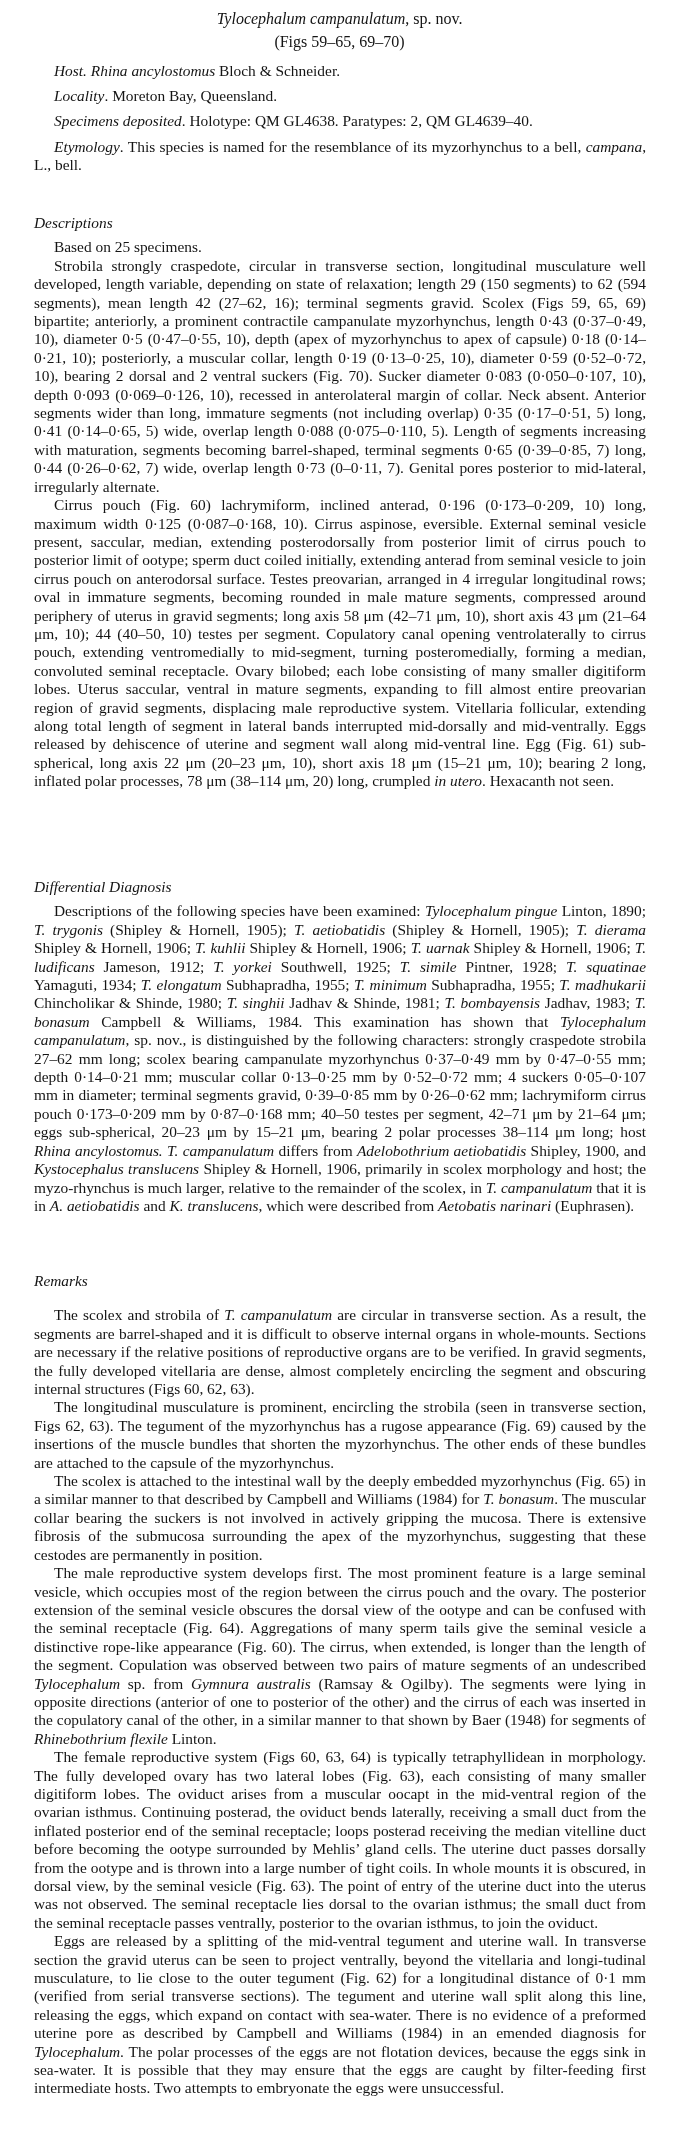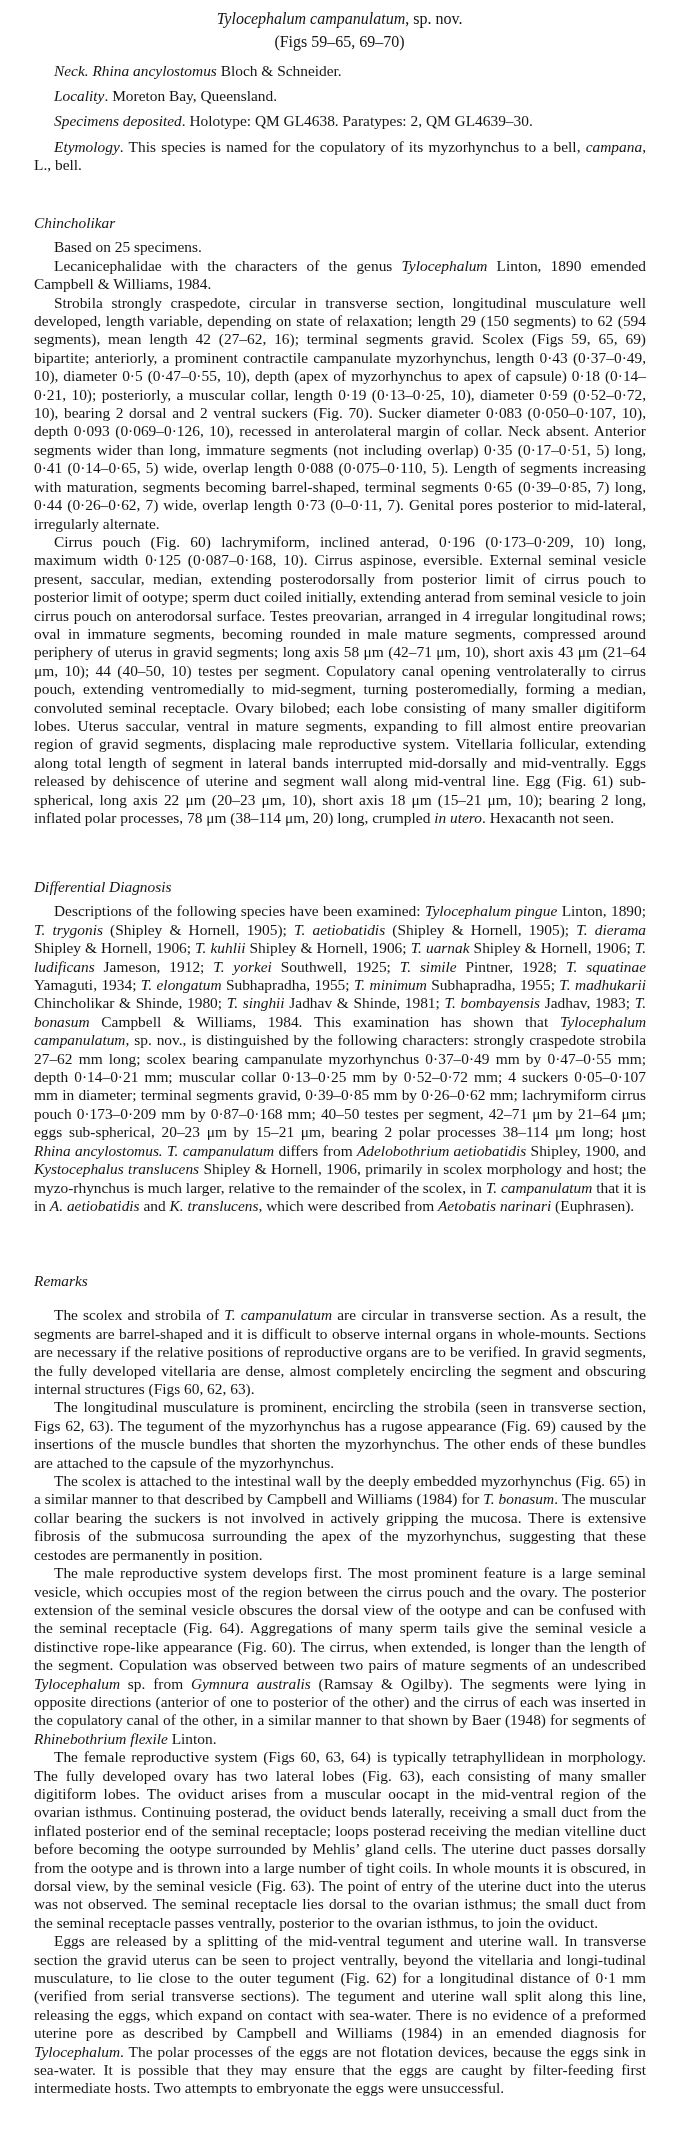--- a/index.html
+++ b/index.html
@@ -47,30 +47,29 @@
 <body>
 
 <div class="page">
 
   <div class="title-block">
     <span class="t1"><i>Tylocephalum campanulatum</i><span>, sp. nov.</span></span>
     <span class="t2">(Figs 59–65, 69–70)</span>
   </div>
 
   <div class="col meta" style="top:62px;">
-    <p class="indent"><i>Neck.</i><span>  </span><i>Rhina ancylostomus</i><span> Bloch &amp; Schneider.</span></p>
+    <p class="indent"><i>Host.</i><span>  </span><i>Rhina ancylostomus</i><span> Bloch &amp; Schneider.</span></p>
     <p class="indent"><i>Locality</i><span>. Moreton Bay, Queensland.</span></p>
-    <p class="indent"><i>Specimens deposited</i><span>. Holotype: QM GL4638. Paratypes: 2, QM GL4639–30.</span></p>
-    <p class="indent"><i>Etymology</i><span>. This species is named for the copulatory of its myzorhynchus to a bell, </span><i>campana</i><span>, L., bell.</span></p>
+    <p class="indent"><i>Specimens deposited</i><span>. Holotype: QM GL4638. Paratypes: 2, QM GL4639–40.</span></p>
+    <p class="indent"><i>Etymology</i><span>. This species is named for the resemblance of its myzorhynchus to a bell, </span><i>campana</i><span>, L., bell.</span></p>
   </div>
 
   <div class="col block" style="top:214px;">
-    <p class="sect-head" style="margin-bottom:6px;">Chincholikar</p>
+    <p class="sect-head" style="margin-bottom:6px;">Descriptions</p>
     <p class="indent"><span>Based on 25 specimens.</span></p>
-    <p class="indent"><span>Lecanicephalidae with the characters of the genus </span><i>Tylocephalum</i><span> Linton, 1890 emended Campbell &amp; Williams, 1984.</span></p>
     <p class="indent"><span>Strobila strongly craspedote, circular in transverse section, longitudinal musculature well developed, length variable, depending on state of relaxation; length 29 (150 segments) to 62 (594 segments), mean length 42 (27–62, 16); terminal segments gravid. Scolex (Figs 59, 65, 69) bipartite; anteriorly, a prominent contractile campanulate myzorhynchus, length 0·43 (0·37–0·49, 10), diameter 0·5 (0·47–0·55, 10), depth (apex of myzorhynchus to apex of capsule) 0·18 (0·14–0·21, 10); posteriorly, a muscular collar, length 0·19 (0·13–0·25, 10), diameter 0·59 (0·52–0·72, 10), bearing 2 dorsal and 2 ventral suckers (Fig. 70).  Sucker diameter 0·083 (0·050–0·107, 10), depth 0·093 (0·069–0·126, 10), recessed in anterolateral margin of collar. Neck absent. Anterior segments wider than long, immature segments (not including overlap) 0·35 (0·17–0·51, 5) long, 0·41 (0·14–0·65, 5) wide, overlap length 0·088 (0·075–0·110, 5).  Length of segments increasing with maturation, segments becoming barrel-shaped, terminal segments 0·65 (0·39–0·85, 7) long, 0·44 (0·26–0·62, 7) wide, overlap length 0·73 (0–0·11, 7).  Genital pores posterior to mid-lateral, irregularly alternate.</span></p>
     <p class="indent"><span>Cirrus pouch (Fig. 60) lachrymiform, inclined anterad, 0·196 (0·173–0·209, 10) long, maximum width 0·125 (0·087–0·168, 10).  Cirrus aspinose, eversible. External seminal vesicle present, saccular, median, extending posterodorsally from posterior limit of cirrus pouch to posterior limit of ootype; sperm duct coiled initially, extending anterad from seminal vesicle to join cirrus pouch on anterodorsal surface. Testes preovarian, arranged in 4 irregular longitudinal rows; oval in immature segments, becoming rounded in male mature segments, compressed around periphery of uterus in gravid segments; long axis 58 μm (42–71 μm, 10), short axis 43 μm (21–64 μm, 10); 44 (40–50, 10) testes per segment. Copulatory canal opening ventrolaterally to cirrus pouch, extending ventromedially to mid-segment, turning posteromedially, forming a median, convoluted seminal receptacle. Ovary bilobed; each lobe consisting of many smaller digitiform lobes. Uterus saccular, ventral in mature segments, expanding to fill almost entire preovarian region of gravid segments, displacing male reproductive system. Vitellaria follicular, extending along total length of segment in lateral bands interrupted mid-dorsally and mid-ventrally. Eggs released by dehiscence of uterine and segment wall along mid-ventral line. Egg (Fig. 61) sub-spherical, long axis 22 μm (20–23 μm, 10), short axis 18 μm (15–21 μm, 10); bearing 2 long, inflated polar processes, 78 μm (38–114 μm, 20) long, crumpled </span><i>in utero</i><span>.  Hexacanth not seen.</span></p>
   </div>
 
   <div class="col block" style="top:878px;">
     <p class="sect-head" style="margin-bottom:6px;">Differential Diagnosis</p>
     <p class="indent"><span>Descriptions of the following species have been examined: </span><i>Tylocephalum pingue</i><span> Linton, 1890; </span><i>T. trygonis</i><span> (Shipley &amp; Hornell, 1905); </span><i>T. aetiobatidis</i><span> (Shipley &amp; Hornell, 1905); </span><i>T. dierama</i><span> Shipley &amp; Hornell, 1906; </span><i>T. kuhlii</i><span> Shipley &amp; Hornell, 1906; </span><i>T. uarnak</i><span> Shipley &amp; Hornell, 1906; </span><i>T. ludificans</i><span> Jameson, 1912; </span><i>T. yorkei</i><span> Southwell, 1925; </span><i>T. simile</i><span> Pintner, 1928; </span><i>T. squatinae</i><span> Yamaguti, 1934; </span><i>T. elongatum</i><span> Subhapradha, 1955; </span><i>T. minimum</i><span> Subhapradha, 1955; </span><i>T. madhukarii</i><span> Chincholikar &amp; Shinde, 1980; </span><i>T. singhii</i><span> Jadhav &amp; Shinde, 1981; </span><i>T. bombayensis</i><span> Jadhav, 1983; </span><i>T. bonasum</i><span> Campbell &amp; Williams, 1984.  This examination has shown that </span><i>Tylocephalum campanulatum</i><span>, sp. nov., is distinguished by the following characters: strongly craspedote strobila 27–62 mm long; scolex bearing campanulate myzorhynchus 0·37–0·49 mm by 0·47–0·55 mm; depth 0·14–0·21 mm; muscular collar 0·13–0·25 mm by 0·52–0·72 mm; 4 suckers 0·05–0·107 mm in diameter; terminal segments gravid, 0·39–0·85 mm by 0·26–0·62 mm; lachrymiform cirrus pouch 0·173–0·209 mm by 0·87–0·168 mm; 40–50 testes per segment, 42–71 μm by 21–64 μm; eggs sub-spherical, 20–23 μm by 15–21 μm, bearing 2 polar processes 38–114 μm long; host </span><i>Rhina ancylostomus.</i><span> </span><i>T. campanulatum</i><span> differs from </span><i>Adelobothrium aetiobatidis</i><span> Shipley, 1900, and </span><i>Kystocephalus translucens</i><span> Shipley &amp; Hornell, 1906, primarily in scolex morphology and host; the myzo-rhynchus is much larger, relative to the remainder of the scolex, in </span><i>T. campanulatum</i><span> that it is in </span><i>A. aetiobatidis</i><span> and </span><i>K. translucens</i><span>, which were described from </span><i>Aetobatis narinari</i><span> (Euphrasen).</span></p>
   </div>
 
   <div class="col block" style="top:1272px;">

